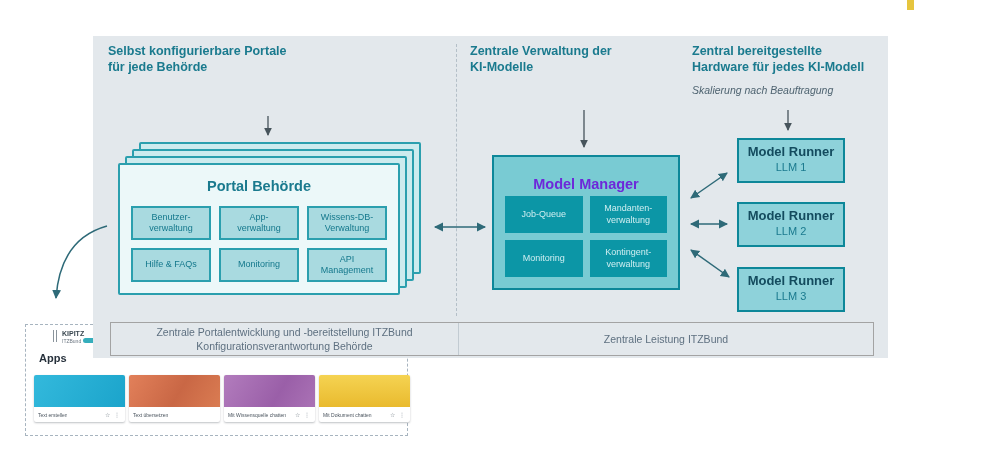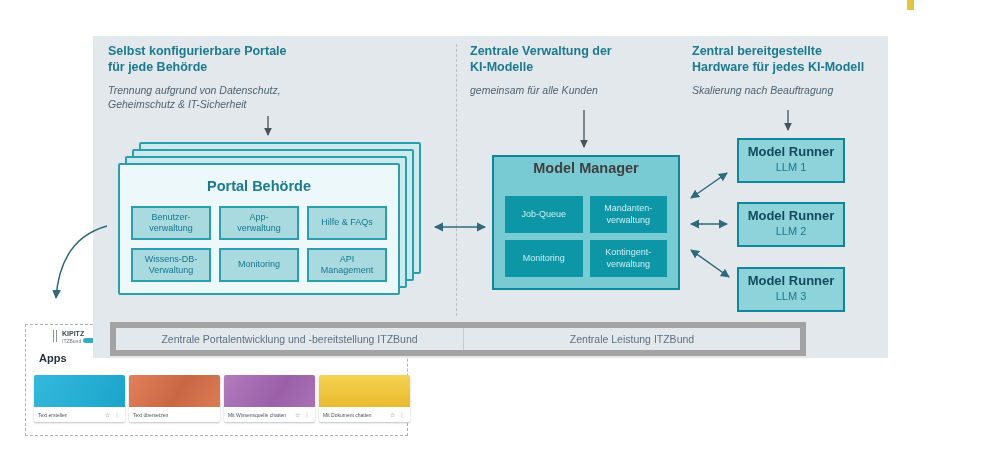--- a/index.html
+++ b/index.html
@@ -48,33 +48,33 @@
   .layer-2 { left:132px; top:149px; }
   .layer-1 { left:125px; top:156px; }
   .portal-box { position:absolute; left:118px; top:163px; width:282px; height:132px; border:2px solid #2b9fae; background:#ecf8f9; border-radius:2px; }
   .portal-title { margin-top:13px; text-align:center; color:#1a7a8e; font-weight:bold; font-size:14.5px; }
   .portal-grid { position:absolute; left:11px; right:11px; top:41px; bottom:11px; display:grid; grid-template-columns:1fr 1fr 1fr; grid-template-rows:1fr 1fr; gap:8px; }
   .tile { border:2px solid #2b9fae; background:#a9dae0; color:#14788c; font-size:9px; display:flex; flex-direction:column; align-items:center; justify-content:center; text-align:center; line-height:1.25; }
   .tile span { display:block; }
 
   
   .mm-box { position:absolute; left:492px; top:155px; width:188px; height:135px; border:2px solid #0d8799; background:#79cbd3; }
-  .mm-title { margin-top:3px; text-align:center; color:#404040; font-weight:bold; font-size:14.5px; }
+  .mm-title { margin-top:19px; text-align:center; color:#6d28d9; font-weight:bold; font-size:14.5px; }
   .mm-grid { position:absolute; left:11px; right:11px; top:39px; bottom:11px; display:grid; grid-template-columns:1fr 1fr; grid-template-rows:1fr 1fr; gap:7px; }
   .mm-tile { background:#0c96a6; color:#cfeef1; font-size:9px; display:flex; flex-direction:column; align-items:center; justify-content:center; text-align:center; line-height:1.3; }
   .mm-tile span { display:block; }
 
   
   .runner { position:absolute; left:737px; width:108px; height:45px; border:2px solid #0d8799; background:#8ed2da; text-align:center; }
   #runner-1 { top:138px; } #runner-2 { top:202px; } #runner-3 { top:267px; }
   .runner-title { margin-top:5px; color:#134b5e; font-weight:bold; font-size:13px; line-height:1.15; }
   .runner-sub { color:#1a7a8e; font-size:11px; margin-top:1px; }
 
   
-  .footer-box { position:absolute; left:110px; top:322px; width:696px; height:34px; border:6px solid #a3a3a3; display:flex; }
+  .footer-box { position:absolute; left:110px; top:322px; width:764px; height:34px; border:1px solid #a3a3a3; display:flex; }
   .footer-cell { display:flex; flex-direction:column; align-items:center; justify-content:center; font-size:10.5px; color:#5e7080; line-height:1.35; text-align:center; }
   .footer-left { width:348px; border-right:1px solid #c2cbd2; }
   .footer-right { flex:1; }
   .footer-cell span { display:block; }
 
   .arrows-svg { position:absolute; left:0; top:0; pointer-events:none; }
 </style>
 </head>
 <body>
 
@@ -127,32 +127,25 @@
   </div>
 
   <div class="panel"></div>
   <div class="divider-v"></div>
 
   <div class="col-head" id="head-1">
     <div class="col-title">
       <span>Selbst konfigurierbare Portale</span>
         <span>für jede Behörde</span>
     </div>
-    <div class="col-sub">
-      <span>Trennung aufgrund von Datenschutz,</span>
-        <span>Geheimschutz &amp; IT-Sicherheit</span>
-    </div>
   </div>
   <div class="col-head" id="head-2">
     <div class="col-title">
       <span>Zentrale Verwaltung der</span>
         <span>KI-Modelle</span>
-    </div>
-    <div class="col-sub">
-      <span>gemeinsam für alle Kunden</span>
     </div>
   </div>
   <div class="col-head" id="head-3">
     <div class="col-title">
       <span>Zentral bereitgestellte</span>
         <span>Hardware für jedes KI-Modell</span>
     </div>
     <div class="col-sub">
       <span>Skalierung nach Beauftragung</span>
     </div>
@@ -166,26 +159,26 @@
     <div class="portal-grid">
       <div class="tile">
           <span>Benutzer-</span>
           <span>verwaltung</span>
         </div>
       <div class="tile">
           <span>App-</span>
           <span>verwaltung</span>
         </div>
       <div class="tile">
-          <span>Hilfe &amp; FAQs</span>
-          <span></span>
-        </div>
-      <div class="tile">
           <span>Wissens-DB-</span>
           <span>Verwaltung</span>
+        </div>
+      <div class="tile">
+          <span>Hilfe &amp; FAQs</span>
+          <span></span>
         </div>
       <div class="tile">
           <span>Monitoring</span>
           <span></span>
         </div>
       <div class="tile">
           <span>API</span>
           <span>Management</span>
         </div>
     </div>
@@ -222,20 +215,21 @@
     <div class="runner-sub">LLM 2</div>
   </div>
   <div class="runner" id="runner-3">
     <div class="runner-title">Model Runner</div>
     <div class="runner-sub">LLM 3</div>
   </div>
 
   <div class="footer-box">
     <div class="footer-cell footer-left">
       <span>Zentrale Portalentwicklung und -bereitstellung ITZBund</span>
+        <span>Konfigurationsverantwortung Behörde</span>
     </div>
     <div class="footer-cell footer-right">
       <span>Zentrale Leistung ITZBund</span>
     </div>
   </div>
 
   <svg class="arrows-svg" width="982" height="456" viewBox="0 0 982 456">
     <defs>
       <marker id="ah-t" viewBox="0 0 8 8" markerWidth="7" markerHeight="7" refX="6.2" refY="4" orient="auto-start-reverse">
         <path d="M0,0.6 L7,4 L0,7.4 z" fill="#2e6a78"></path>

